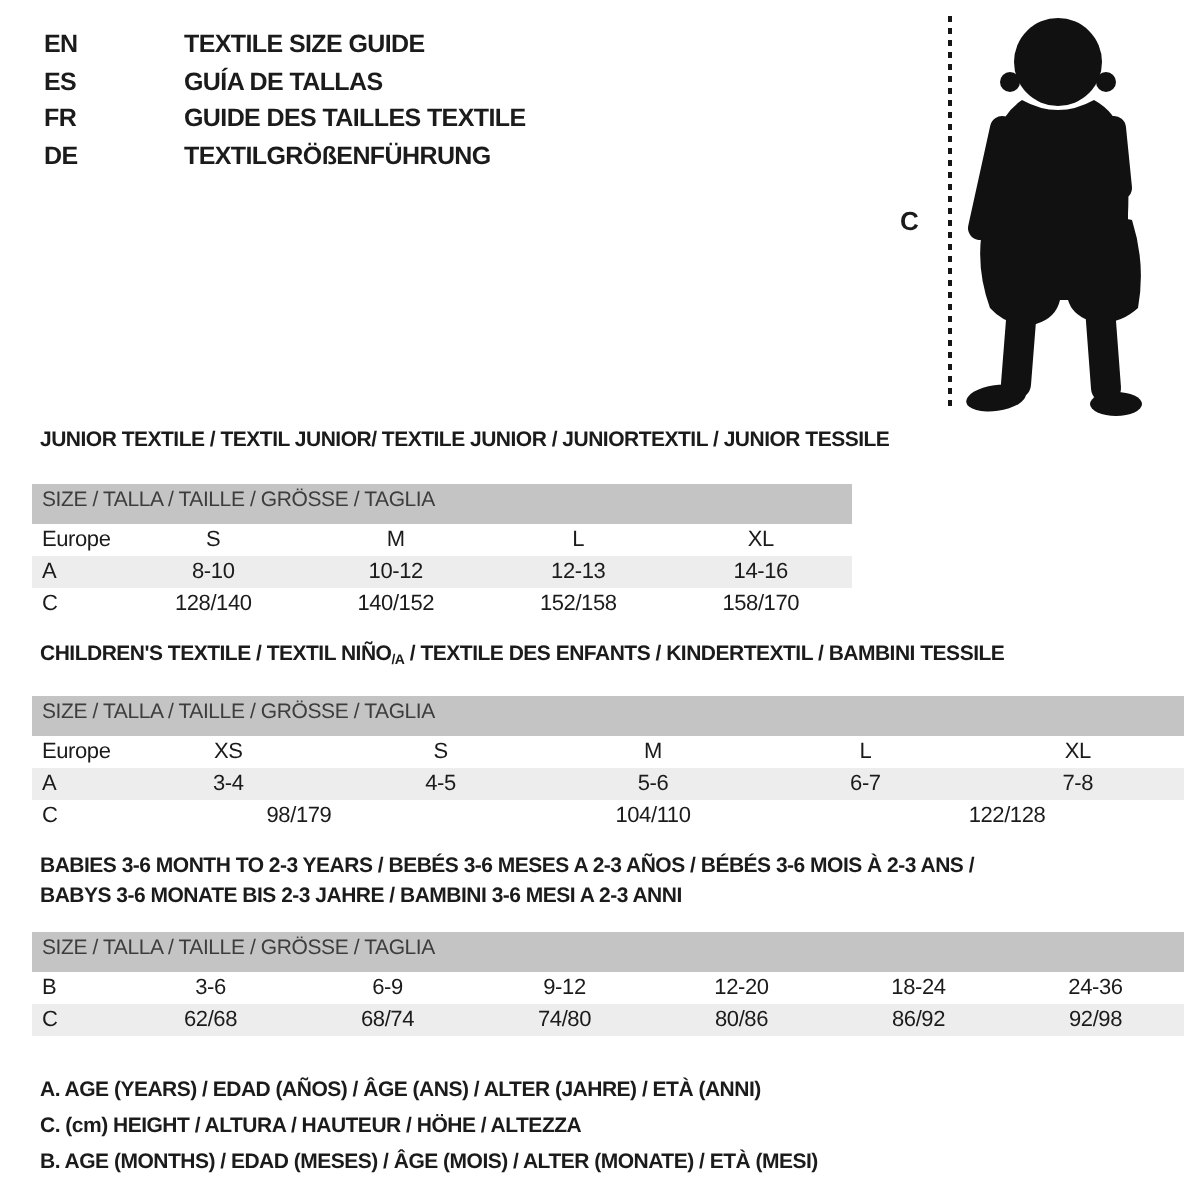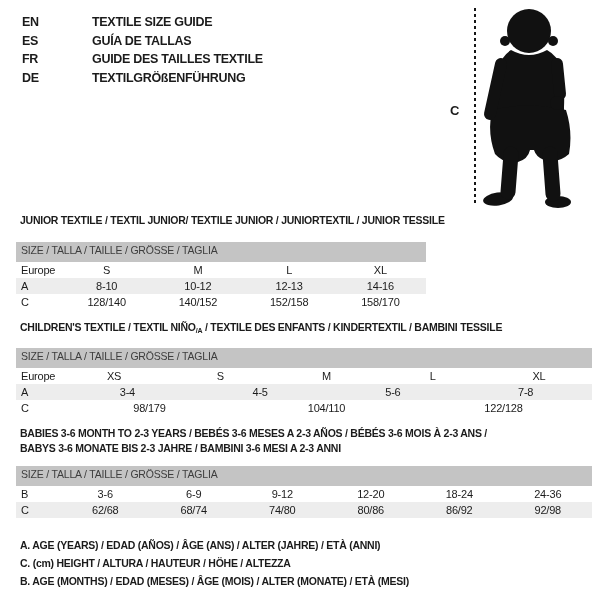--- a/index.html
+++ b/index.html
@@ -149,20 +149,21 @@
             <div class="cell data-cell">S</div>
             <div class="cell data-cell">M</div>
             <div class="cell data-cell">L</div>
             <div class="cell data-cell">XL</div>
           </div>
           <div class="tbl-row shaded">
             <div class="cell label-cell">A</div>
             <div class="cell data-cell">3-4</div>
             <div class="cell data-cell">4-5</div>
             <div class="cell data-cell">5-6</div>
+            <div class="cell data-cell">6-7</div>
             <div class="cell data-cell">7-8</div>
           </div>
           <div class="tbl-row">
             <div class="cell label-cell">C</div>
             <div class="cell data-cell">98/179</div>
             <div class="cell data-cell">104/110</div>
             <div class="cell data-cell">122/128</div>
           </div>
         </div>
       </div>

